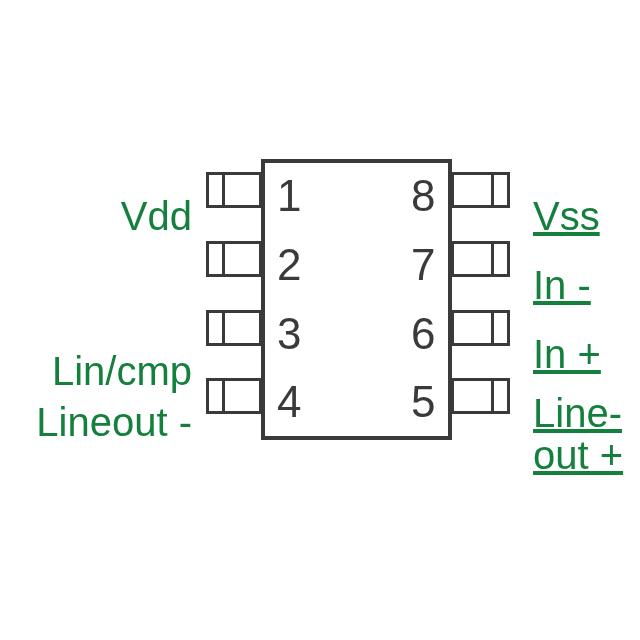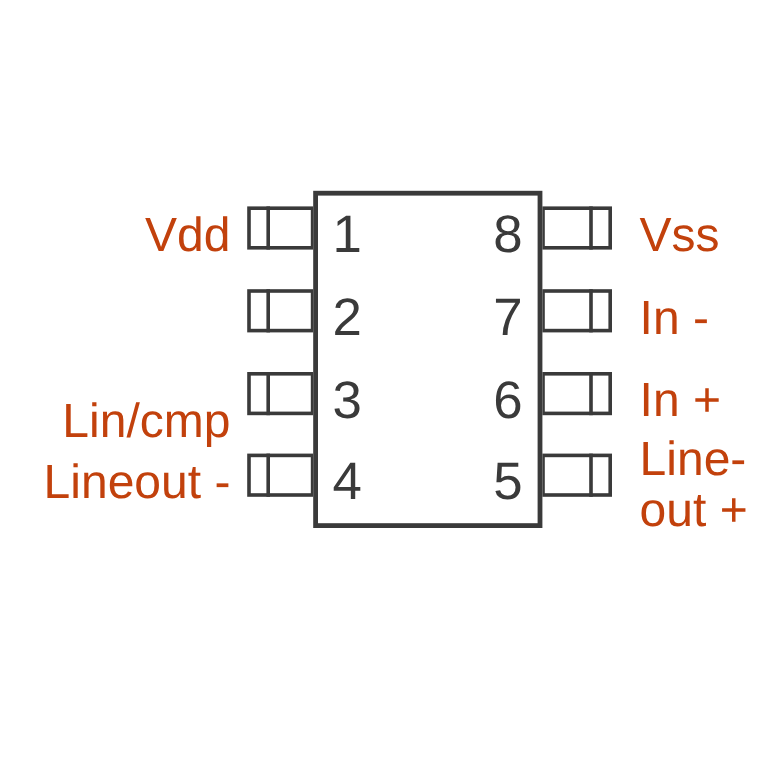--- a/index.html
+++ b/index.html
@@ -62,31 +62,33 @@
     white-space: nowrap;
   }
   .pin-num.left  { left: 277px; }
   .pin-num.right { left: 411px; }
 
   
   .pin-label {
     position: absolute;
     font-size: 40px;
     line-height: 1.05;
-    color: #c2410c;
+    color: #15803d;
     white-space: pre-line;
     z-index: 4;
+    margin-top: 20px;
   }
   .label-left {
     right: 448px;           
     text-align: right;
   }
   .label-right {
     left: 533px;
     text-align: left;
+    text-decoration: underline;
   }
 </style>
 </head>
 <body>
 
 <div id="canvas">
 
   <div class="ic-body"></div>
 
   <div class="pin pin-left" style="top:172px">
@@ -125,16 +127,16 @@
   <div class="pin-num right" style="top:312px">6</div>
   <div class="pin-num right" style="top:380px">5</div>
 
   <div class="pin-label label-left" style="top:175px">Vdd</div>
   <div class="pin-label label-left" style="top:330px">Lin/cmp</div>
   <div class="pin-label label-left" style="top:381px">Lineout -</div>
 
   <div class="pin-label label-right" style="top:175px">Vss</div>
   <div class="pin-label label-right" style="top:313px">In +</div>
   <div class="pin-label label-right" style="top:244px">In -</div>
-  <div class="pin-label label-right" style="top:362px">Line-
+  <div class="pin-label label-right" style="top:372px">Line-
 out +</div>
 
 </div>
 
 </body></html>

